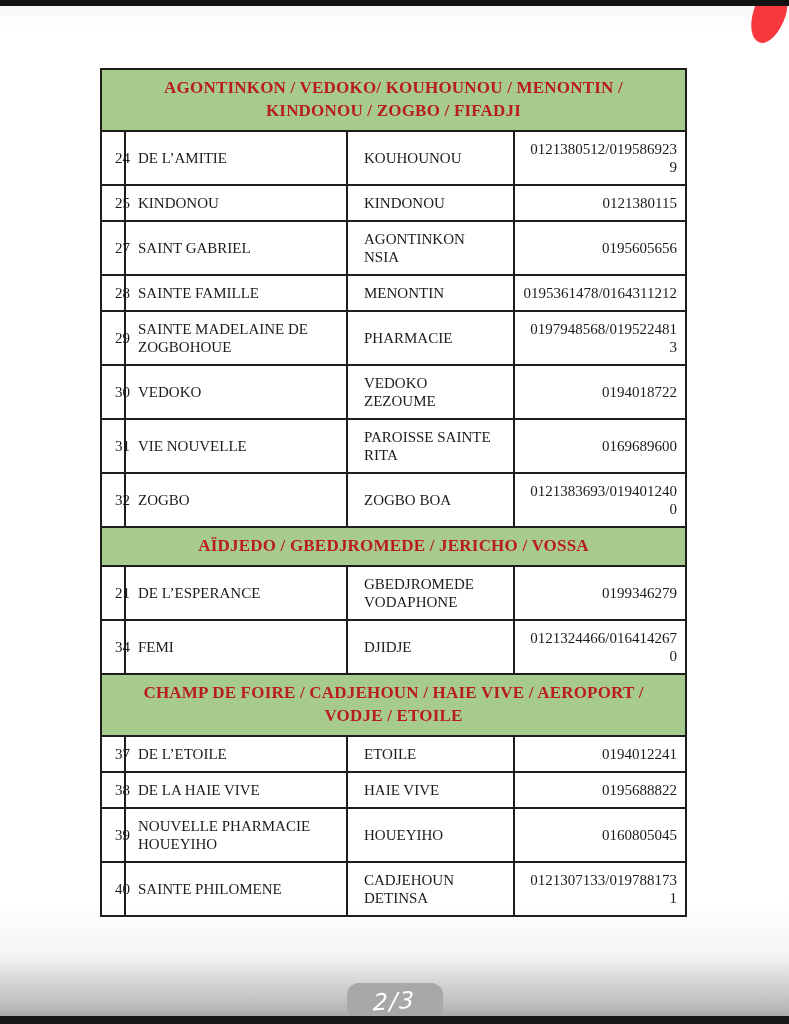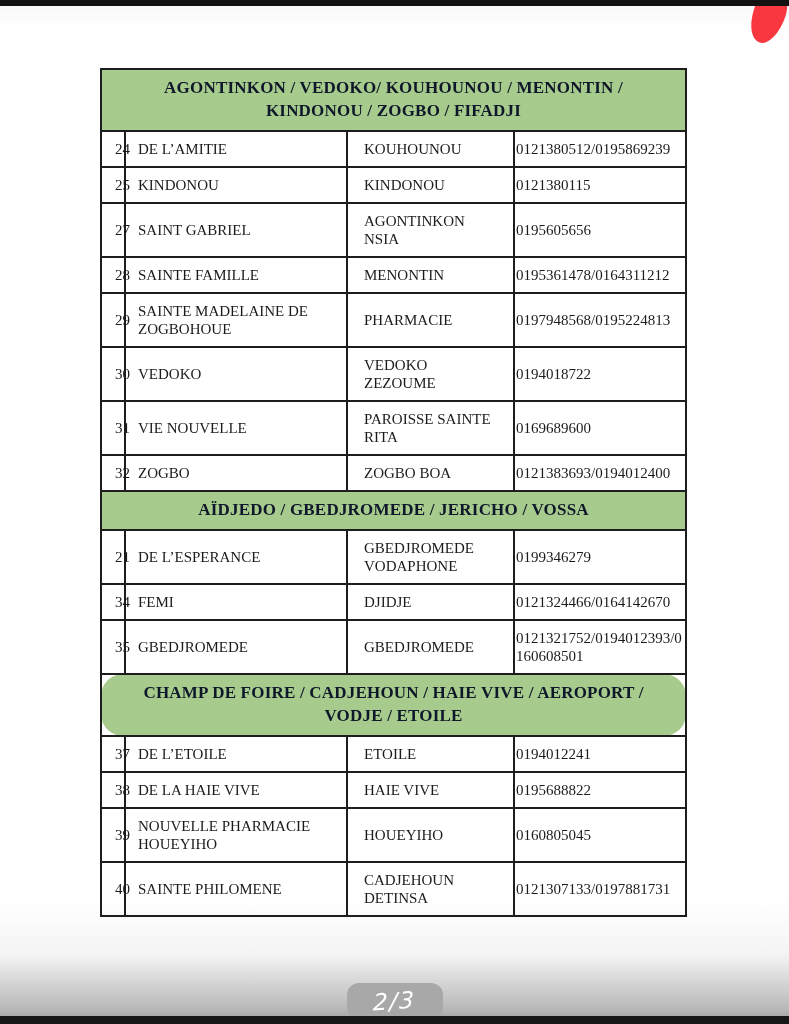--- a/index.html
+++ b/index.html
@@ -15,27 +15,27 @@
     border-radius:46% 54% 52% 48% / 38% 44% 58% 52%;
     transform:rotate(18deg);
   }
   .doc-table{
     position:absolute;left:100px;top:68px;width:585px;
     border-collapse:collapse;table-layout:fixed;
   }
   .doc-table td,.doc-table th{border:2px solid #1d1d1d;}
   th.section-header{
     font-size:17px;font-weight:bold;text-align:center;
-    padding:7px 14px;line-height:1.35;letter-spacing:.2px;color:#0f172a;
+    padding:7px 14px;line-height:1.35;letter-spacing:.2px;color:#b91c1c;
   }
   td{font-size:15px;line-height:1.2;vertical-align:middle;}
   td.c-num{text-align:center;padding:8px 13px;}
   td.c-name{text-align:left;padding:8px 12px;}
   td.c-loc{text-align:left;padding:8px 16px;}
-  td.c-phone{text-align:left;padding:8px 1px;overflow-wrap:anywhere;}
+  td.c-phone{text-align:right;padding:8px 8px;overflow-wrap:anywhere;}
   tr.data-row{height:36px;}
   .bottom-fade{
     position:absolute;left:0;bottom:8px;width:100%;height:64px;z-index:3;
     background:linear-gradient(180deg,rgba(120,120,120,0) 0%,rgba(110,110,110,.18) 70%,rgba(100,100,100,.28) 100%);
     pointer-events:none;
   }
   .pager-badge{
     position:absolute;left:50%;transform:translateX(-50%);bottom:5px;z-index:4;
     width:96px;height:36px;border-radius:12px;
     display:flex;align-items:center;justify-content:center;
@@ -118,28 +118,22 @@
           <td class="c-name">DE L’ESPERANCE</td>
           <td class="c-loc">GBEDJROMEDE VODAPHONE</td>
           <td class="c-phone">0199346279</td>
         </tr>
         <tr class="data-row">
           <td class="c-num">34</td>
           <td class="c-name">FEMI</td>
           <td class="c-loc">DJIDJE</td>
           <td class="c-phone">0121324466/0164142670</td>
         </tr>
-        <tr class="data-row">
-          <td class="c-num">35</td>
-          <td class="c-name">GBEDJROMEDE</td>
-          <td class="c-loc">GBEDJROMEDE</td>
-          <td class="c-phone">0121321752/0194012393/0160608501</td>
-        </tr>
         <tr>
-          <th class="section-header" colspan="4" style="background: rgb(167, 203, 140); border-radius: 22px;">CHAMP DE FOIRE / CADJEHOUN / HAIE VIVE / AEROPORT / VODJE / ETOILE</th>
+          <th class="section-header" colspan="4" style="background: rgb(167, 203, 140);">CHAMP DE FOIRE / CADJEHOUN / HAIE VIVE / AEROPORT / VODJE / ETOILE</th>
         </tr>
         <tr class="data-row">
           <td class="c-num">37</td>
           <td class="c-name">DE L’ETOILE</td>
           <td class="c-loc">ETOILE</td>
           <td class="c-phone">0194012241</td>
         </tr>
         <tr class="data-row">
           <td class="c-num">38</td>
           <td class="c-name">DE LA HAIE VIVE</td>

